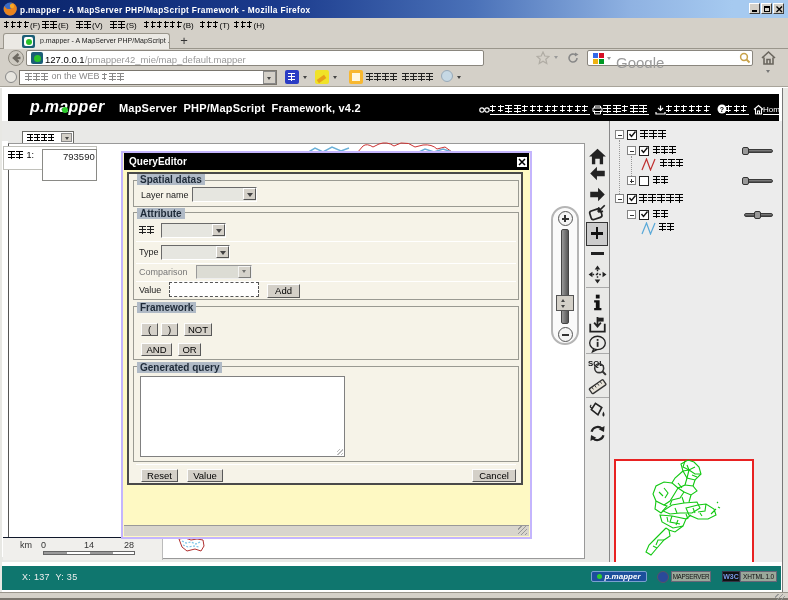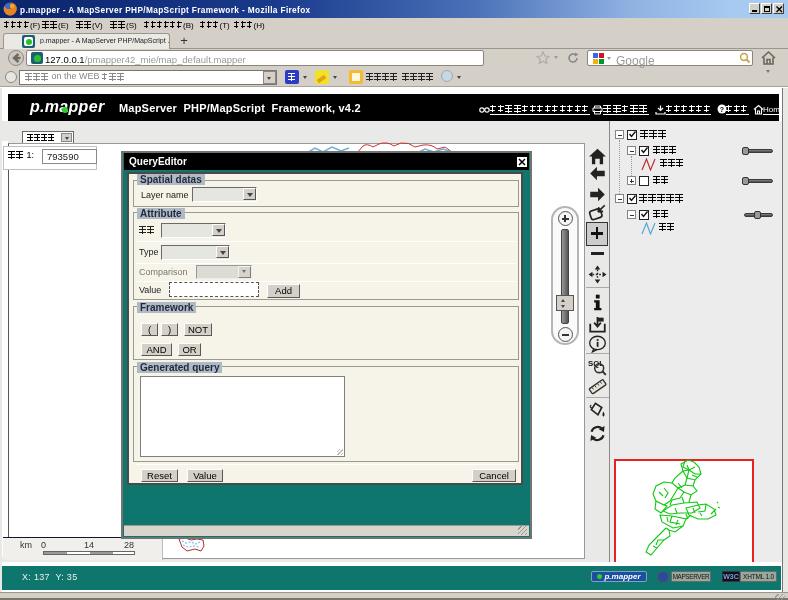--- a/index.html
+++ b/index.html
@@ -29,21 +29,21 @@
 #tabtext { left:40px; top:37px; font-size:7px; color:#1a1a1a; white-space:nowrap; width:130px; overflow:hidden; }
 #newtab { left:176px; top:34px; width:16px; height:14px; color:#333; font-size:13px; line-height:13px; text-align:center; }
 #navbar { left:0; top:49px; width:788px; height:19px; background:#d4d0c8; }
 #backbtn { left:8px; top:50px; width:16px; height:16px; border-radius:50%; background:#cdc9c0; border:1px solid #8e8a80; }
 #urlbar { left:26px; top:50px; width:458px; height:16px; background:#fff; border:1px solid #8a867e; border-radius:2px; }
 #urlfav { left:31px; top:52px; width:12px; height:12px; background:#1b5e76; border-radius:2px; }
 #urlfav i { position:absolute; left:2.5px; top:2.5px; width:7px; height:7px; background:#29c129; border-radius:50%; }
 #urltext { left:45px; top:54px; font-size:9.5px; color:#000; white-space:nowrap; }
 #urltext span { color:#999; }
 #searchbox { left:587px; top:50px; width:166px; height:16px; background:#fff; border:1px solid #8a867e; border-radius:2px; }
-#gtext { left:616px; top:54px; font-size:12px; color:#9a9a9a; }
+#gtext { left:616px; top:54px; font-size:15px; color:#9a9a9a; }
 #searchbar { left:0; top:68px; width:788px; height:19px; background:#d4d0c8; border-bottom:1px solid #a8a49a; }
 #combobox { left:19px; top:70px; width:258px; height:15px; background:#fff; border:1px solid #7a766e; color:#888; }
 #combotext { left:25px; top:73px; font-size:9px; color:#888; white-space:nowrap; }
 #combobtn { left:263px; top:71px; width:13px; height:13px; background:#d4d0c8; border:1px solid #888; }
 .tbicon { top:70px; width:14px; height:14px; border-radius:2px; }
 #sbartext { left:366px; top:73px; color:#222; }
 .darr { width:0; height:0; border-left:2.5px solid transparent; border-right:2.5px solid transparent; border-top:3.5px solid #444; }
 </style>
 </head>
 <body>
@@ -149,21 +149,21 @@
 #page { left:2px; top:88px; width:780px; height:504px; background:#fff; }
 #graybg { left:0; top:33px; width:779px; height:441px; background:#e9e9e7; }
 #pheader { left:6px; top:6px; width:771px; height:27px; background:#000; color:#fff; }
 #plogo { left:22px; top:4px; font-size:16px; font-weight:bold; font-style:italic; color:#fff; letter-spacing:0.3px; }
 #psub { left:111px; top:8px; font-size:11px; font-weight:bold; color:#fff; letter-spacing:0.2px; }
 .plink { top:11px; color:#fff; border-bottom:1px solid #fff; height:10px; }
 .plink .K { margin-right:1.5px; } .plink .N { width:6px; margin-right:1.5px; }
 #searchsel { left:20px; top:43px; width:52px; height:13px; background:#fff; border:1px solid #6a6a66; }
 #searchsel .btn { position:absolute; right:1px; top:1px; width:11px; height:9px; background:#d4d0c8; border:1px solid #888; }
 #scalelbl { left:6px; top:63px; font-size:9px; color:#000; z-index:5; }
-#scaleinput { z-index:5; left:40px; top:61px; width:55px; height:15px; background:#fff; border:1px solid #8a8a86; font-size:9.5px; line-height:14px; padding-left:4px; color:#222; }
+#scaleinput { z-index:5; left:40px; top:61px; width:55px; height:32px; background:#fff; border:1px solid #8a8a86; font-size:9.5px; line-height:14px; padding-left:20px; color:#222; }
 #mapbox { left:6px; top:55px; width:577px; height:416px; background:#fff; border:1px solid #999; border-left-color:#555; }
 #scalebar { left:1px; top:449px; width:160px; height:23px; background:#f0efec; border-top:1px solid #0f172a; border-right:1px solid #bbb; }
 #scalebar .lbl { position:absolute; top:2px; font-size:9px; color:#333; }
 #sbar { position:absolute; left:40px; top:13px; width:92px; height:4px; border:1px solid #666; background:#fff; }
 #sbar i { position:absolute; top:0; height:100%; background:#9a9a9a; }
 #pfooter { left:0px; top:478px; width:779px; height:24px; background:#0f766e; color:#fff; }
 #coords { left:20px; top:6px; font-size:9px; color:#eee; letter-spacing:0.3px; }
 #slider { left:549px; top:118px; width:28px; height:139px; background:#fafafa; border:2px solid #b5b5b5; border-radius:14px; }
 #slider .circ { position:absolute; left:4.5px; width:15px; height:15px; border:1px solid #555; border-radius:50%; background:#f4f4f4; }
 #slidertrack { position:absolute; left:8px; top:21px; width:8px; height:95px; background:linear-gradient(to right,#999,#555); border:1px solid #444; border-radius:2px; }
@@ -175,21 +175,21 @@
 .pmbox { position:absolute; width:9px; height:9px; background:#fff; border:1px solid #848484; }
 .pmbox i { position:absolute; left:1.5px; top:3.5px; width:4px; height:1px; background:#333; }
 .pmbox.plus:before { content:""; position:absolute; left:3px; top:1.5px; width:1px; height:4px; background:#333; }
 .chk { position:absolute; width:10px; height:10px; background:#fff; border:1px solid #222; }
 .slid { position:absolute; width:29px; height:4px; background:linear-gradient(#888,#444); border-radius:2px; border:1px solid #3a3a3a; }
 .slidknob { position:absolute; width:7px; height:8px; background:#999; border:1px solid #333; border-radius:2px; }
 #ovmap { left:612px; top:368px; width:166px; height:106px; background:#ececec; overflow:hidden; }
 #ovred { position:absolute; left:0px; top:3px; width:140px; height:112px; border:2px solid #e82222; background:#fff; }
 .badge { top:5px; height:11px; font-size:8px; overflow:hidden; white-space:nowrap; }
 
-#dlg { left:119px; top:63px; width:411px; height:388px; background:#0f766e; border:2px solid #737373; }
+#dlg { left:119px; top:63px; width:411px; height:388px; background:#fef9c3; border:2px solid #c4b5fd; }
 #dlgtitle { position:absolute; left:1px; top:0px; right:1px; height:17px; background:#000; color:#fff; font-weight:bold; font-size:10px; line-height:17px; padding-left:5px; }
 #dlgclose { position:absolute; right:3.5px; top:4px; width:10px; height:10px; background:#fff; }
 #dlgpanel { position:absolute; left:4px; top:19px; width:396px; height:313px; background:#f6f3e8; border:2px solid #4a4a4a; }
 .fs { position:absolute; border:1px solid #9a9a92; }
 .leg { position:absolute; font-size:10px; font-weight:bold; color:#1e2a38; background:#b0bac6; padding:0 3px; height:11px; line-height:11px; }
 .flbl { position:absolute; font-size:9px; color:#222; }
 .fsel { position:absolute; height:15px; background:#e6e6e0; border-top:1.5px solid #6a6a6a; border-left:1.5px solid #6a6a6a; border-bottom:1.5px solid #fff; border-right:1.5px solid #fff; }
 .fsel .ab { position:absolute; right:0; top:0; width:13px; height:12px; background:#d4d0c8; border-top:1px solid #fff; border-left:1px solid #fff; border-right:1px solid #555; border-bottom:1px solid #555; }
 .fhr { position:absolute; height:1px; background:#aaa; border-bottom:1px solid #fff; }
 .btn { position:absolute; background:#d4d0c8; border-top:1px solid #fdfdfd; border-left:1px solid #fdfdfd; border-right:1.5px solid #585858; border-bottom:1.5px solid #585858; font-size:9.5px; text-align:center; color:#000; }

